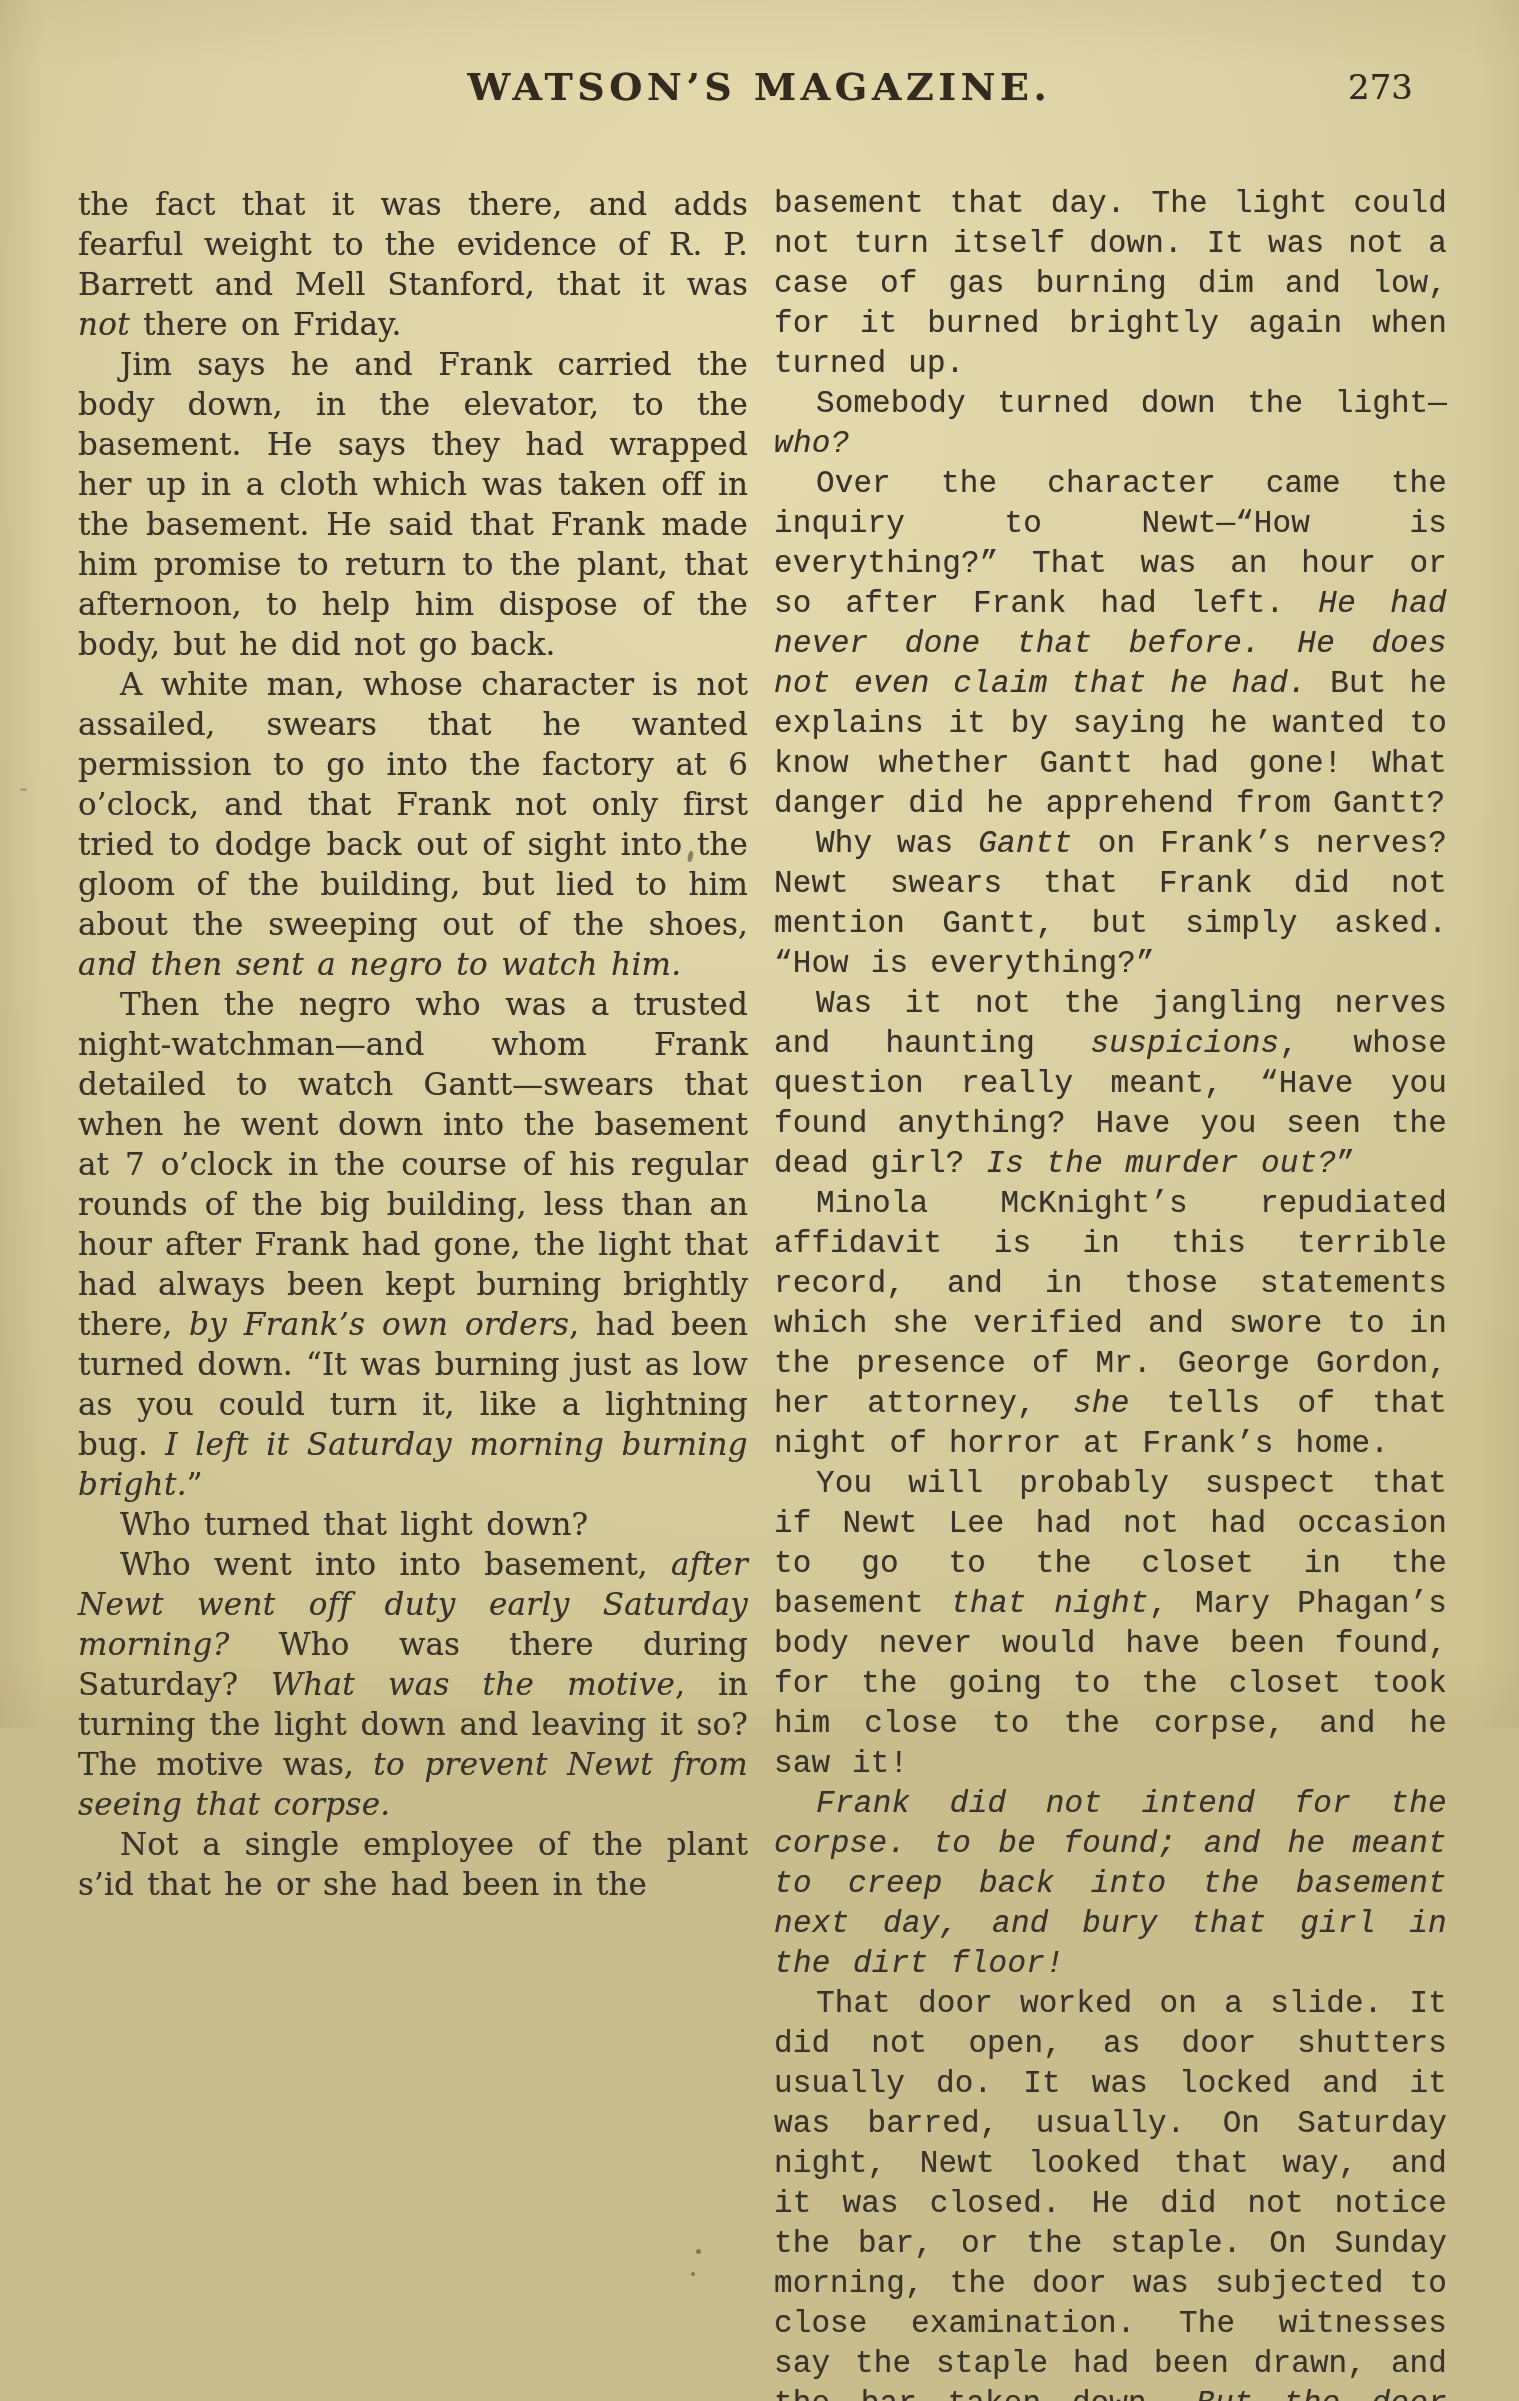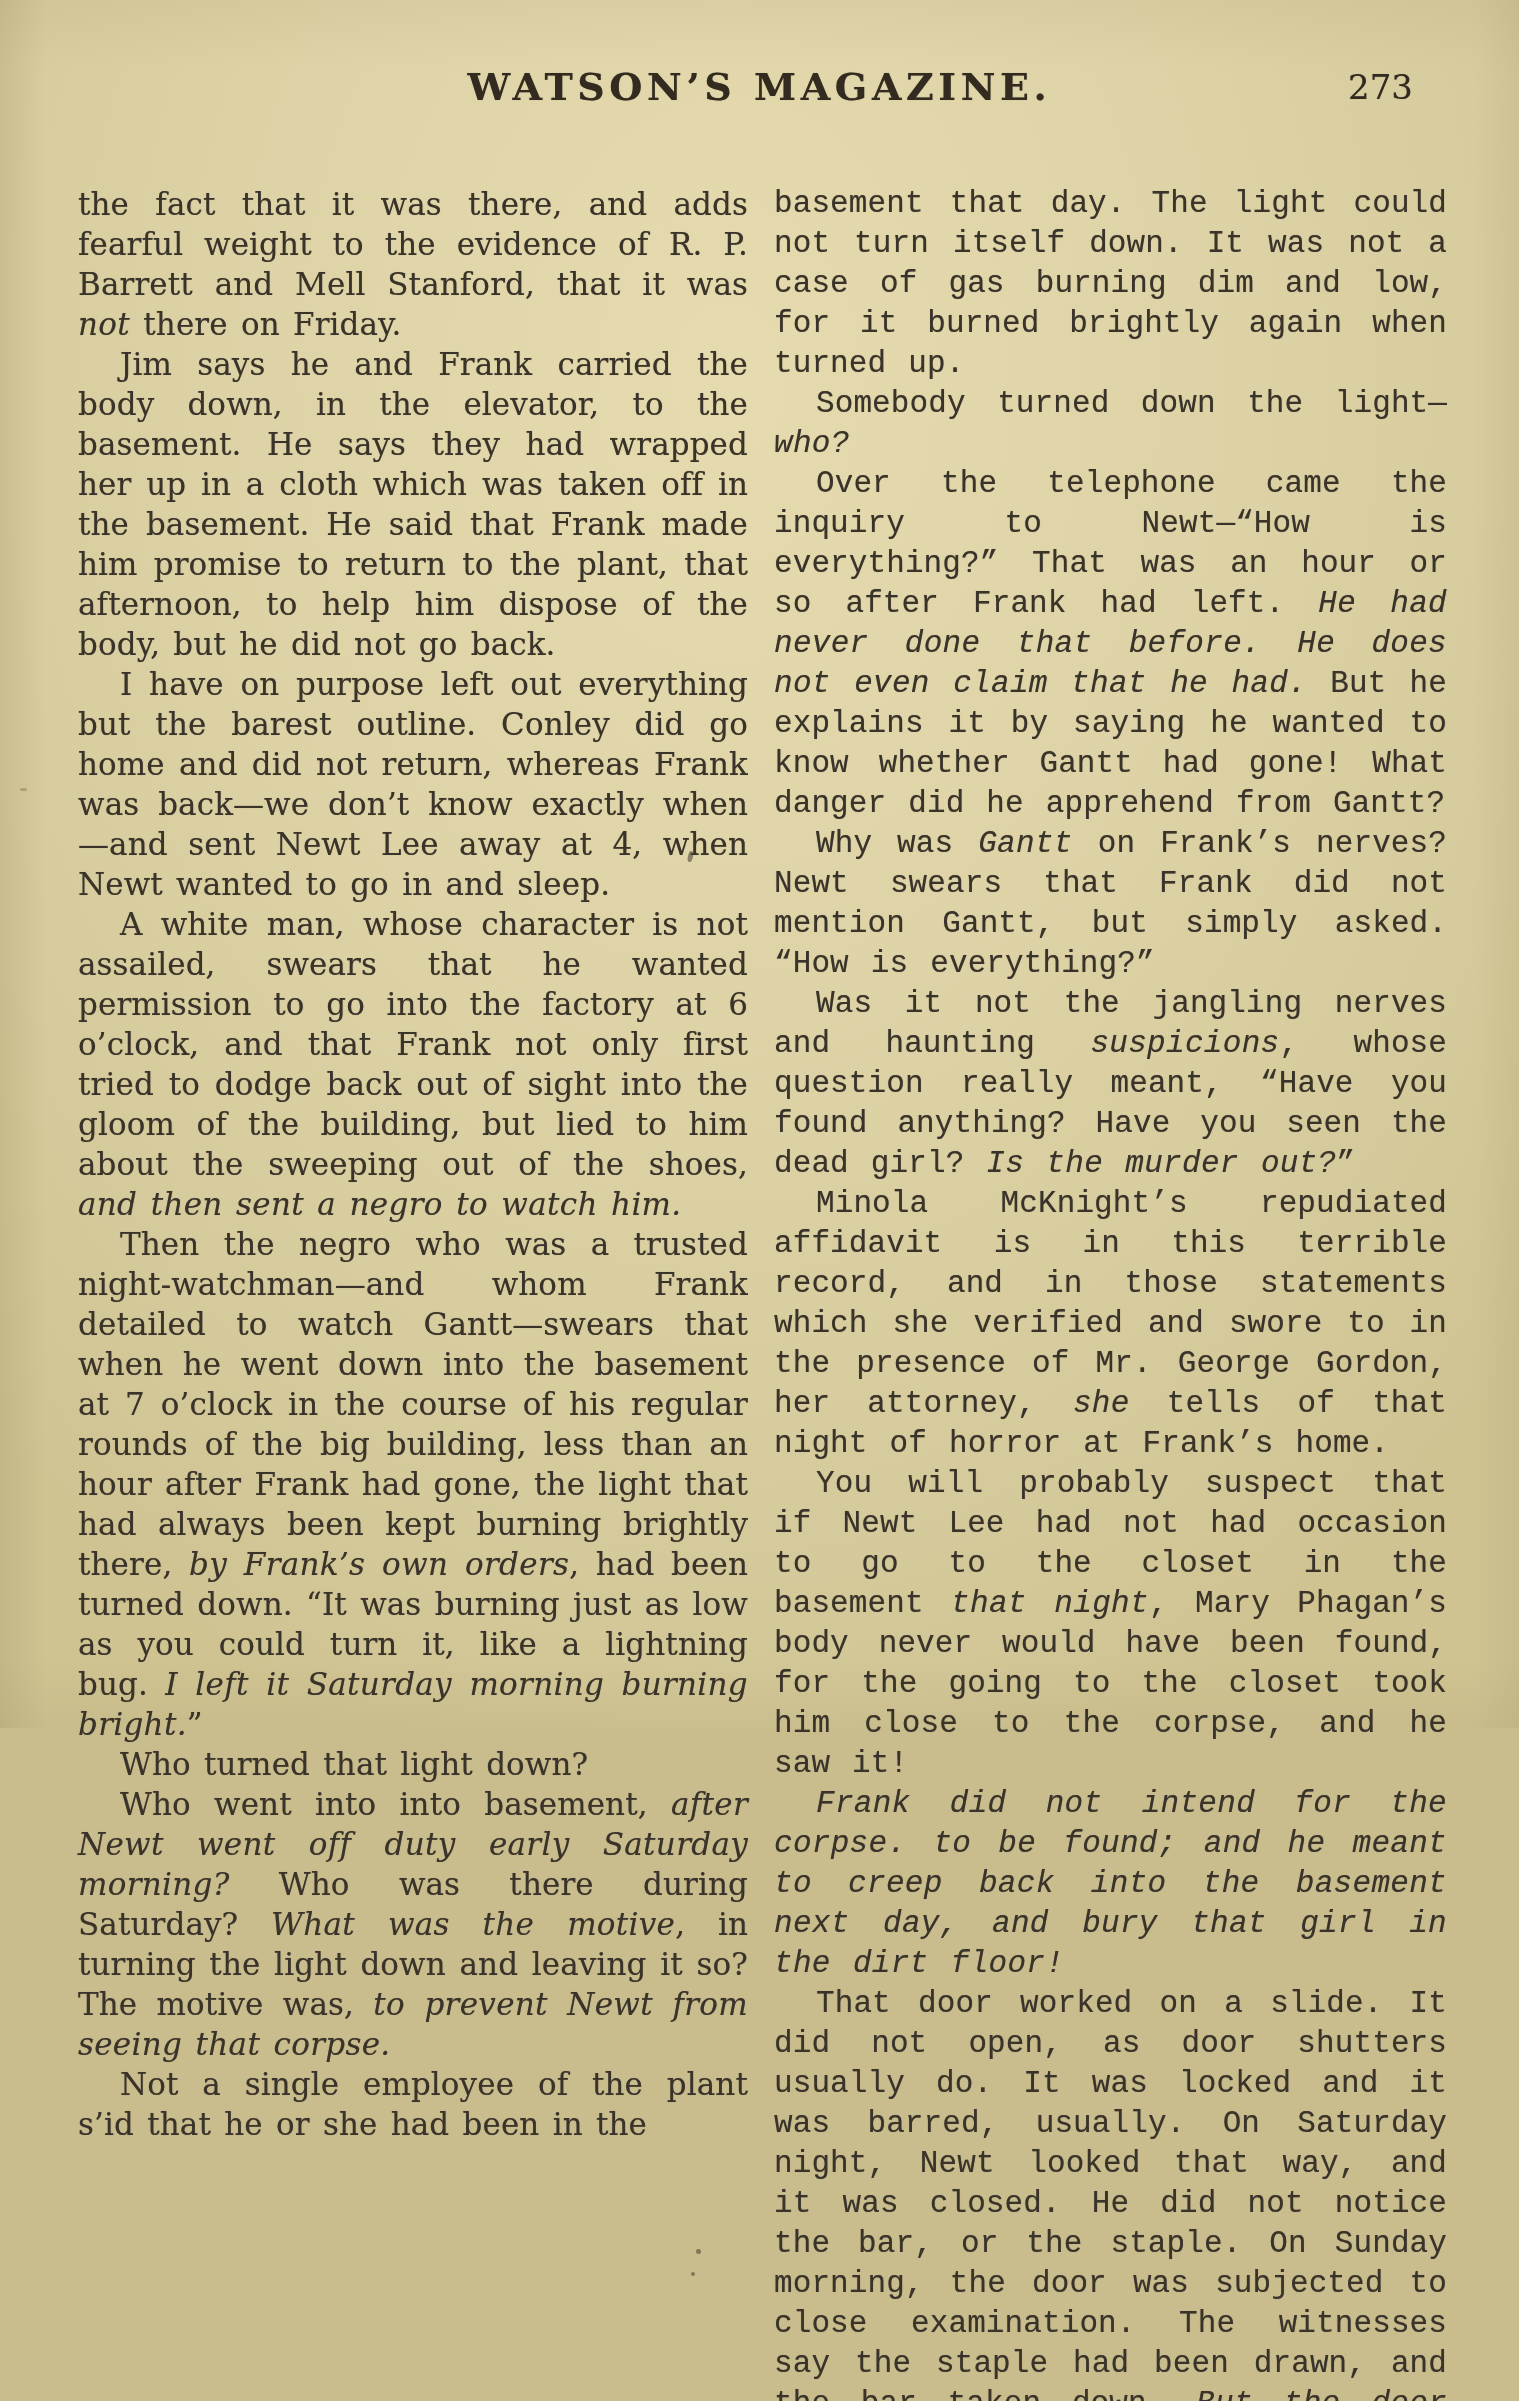--- a/index.html
+++ b/index.html
@@ -97,31 +97,30 @@
 
 <div class="page">
   <div class="header">
     <div class="journal-title">WATSON’S MAGAZINE.</div>
     <div class="page-number">273</div>
   </div>
 
   <div class="column column-left">
       <p class="noindent"><span>the fact that it was there, and adds fearful weight to the evidence of R. P. Barrett and Mell Stanford, that it was </span><em>not</em><span> there on Friday.</span></p>
       <p><span>Jim says he and Frank carried the body down, in the elevator, to the basement. He says they had wrapped her up in a cloth which was taken off in the basement. He said that Frank made him promise to return to the plant, that afternoon, to help him dispose of the body, but he did not go back.</span></p>
-      <p><span>I have on purpose left out everything but the barest outline. Conley did go home and did not return, whereas Frank was back—we don’t know exactly when—and sent Newt Lee away at 4, when Newt wanted to go in and sleep.</span></p>
       <p><span>A white man, whose character is not assailed, swears that he wanted permission to go into the factory at 6 o’clock, and that Frank not only first tried to dodge back out of sight into the gloom of the building, but lied to him about the sweeping out of the shoes, </span><em>and then sent a negro to watch him.</em></p>
       <p><span>Then the negro who was a trusted night-watchman—and whom Frank detailed to watch Gantt—swears that when he went down into the basement at 7 o’clock in the course of his regular rounds of the big building, less than an hour after Frank had gone, the light that had always been kept burning brightly there, </span><em>by Frank’s own orders</em><span>, had been turned down. “It was burning just as low as you could turn it, like a lightning bug. </span><em>I left it Saturday morning burning bright.</em><span>”</span></p>
       <p><span>Who turned that light down?</span></p>
       <p><span>Who went into into basement, </span><em>after Newt went off duty early Saturday morning?</em><span> Who was there during Saturday? </span><em>What was the motive</em><span>, in turning the light down and leaving it so? The motive was, </span><em>to prevent Newt from seeing that corpse.</em></p>
       <p><span>Not a single employee of the plant s’id that he or she had been in the</span></p>
     </div>
   <div class="column column-right">
       <p class="noindent"><span>basement that day. The light could not turn itself down. It was not a case of gas burning dim and low, for it burned brightly again when turned up.</span></p>
       <p><span>Somebody turned down the light—</span><em>who?</em></p>
-      <p><span>Over the telephone came the inquiry to Newt—“How is everything?” That was an hour or so after Frank had left. </span><em>He had never done that before. He does not even claim that he had.</em><span> But he explains it by saying he wanted to know whether Gantt had gone! What danger did he apprehend from Gantt?</span></p>
+      <p><span>Over the character came the inquiry to Newt—“How is everything?” That was an hour or so after Frank had left. </span><em>He had never done that before. He does not even claim that he had.</em><span> But he explains it by saying he wanted to know whether Gantt had gone! What danger did he apprehend from Gantt?</span></p>
       <p><span>Why was </span><em>Gantt</em><span> on Frank’s nerves? Newt swears that Frank did not mention Gantt, but simply asked. “How is everything?”</span></p>
       <p><span>Was it not the jangling nerves and haunting </span><em>suspicions</em><span>, whose question really meant, “Have you found anything? Have you seen the dead girl? </span><em>Is the murder out?</em><span>”</span></p>
       <p><span>Minola McKnight’s repudiated affidavit is in this terrible record, and in those statements which she verified and swore to in the presence of Mr. George Gordon, her attorney, </span><em>she</em><span> tells of that night of horror at Frank’s home.</span></p>
       <p><span>You will probably suspect that if Newt Lee had not had occasion to go to the closet in the basement </span><em>that night</em><span>, Mary Phagan’s body never would have been found, for the going to the closet took him close to the corpse, and he saw it!</span></p>
       <p><em>Frank did not intend for the corpse. to be found; and he meant to creep back into the basement next day, and bury that girl in the dirt floor!</em></p>
       <p><span>That door worked on a slide. It did not open, as door shutters usually do. It was locked and it was barred, usually. On Saturday night, Newt looked that way, and it was closed. He did not notice the bar, or the staple. On Sunday morning, the door was subjected to close examination. The witnesses say the staple had been drawn, and the bar taken down. </span><em>But the door was completely closed!</em></p>
     </div>
 
   <div class="ink-speck speck-1"></div>
   <div class="ink-speck speck-2"></div>

